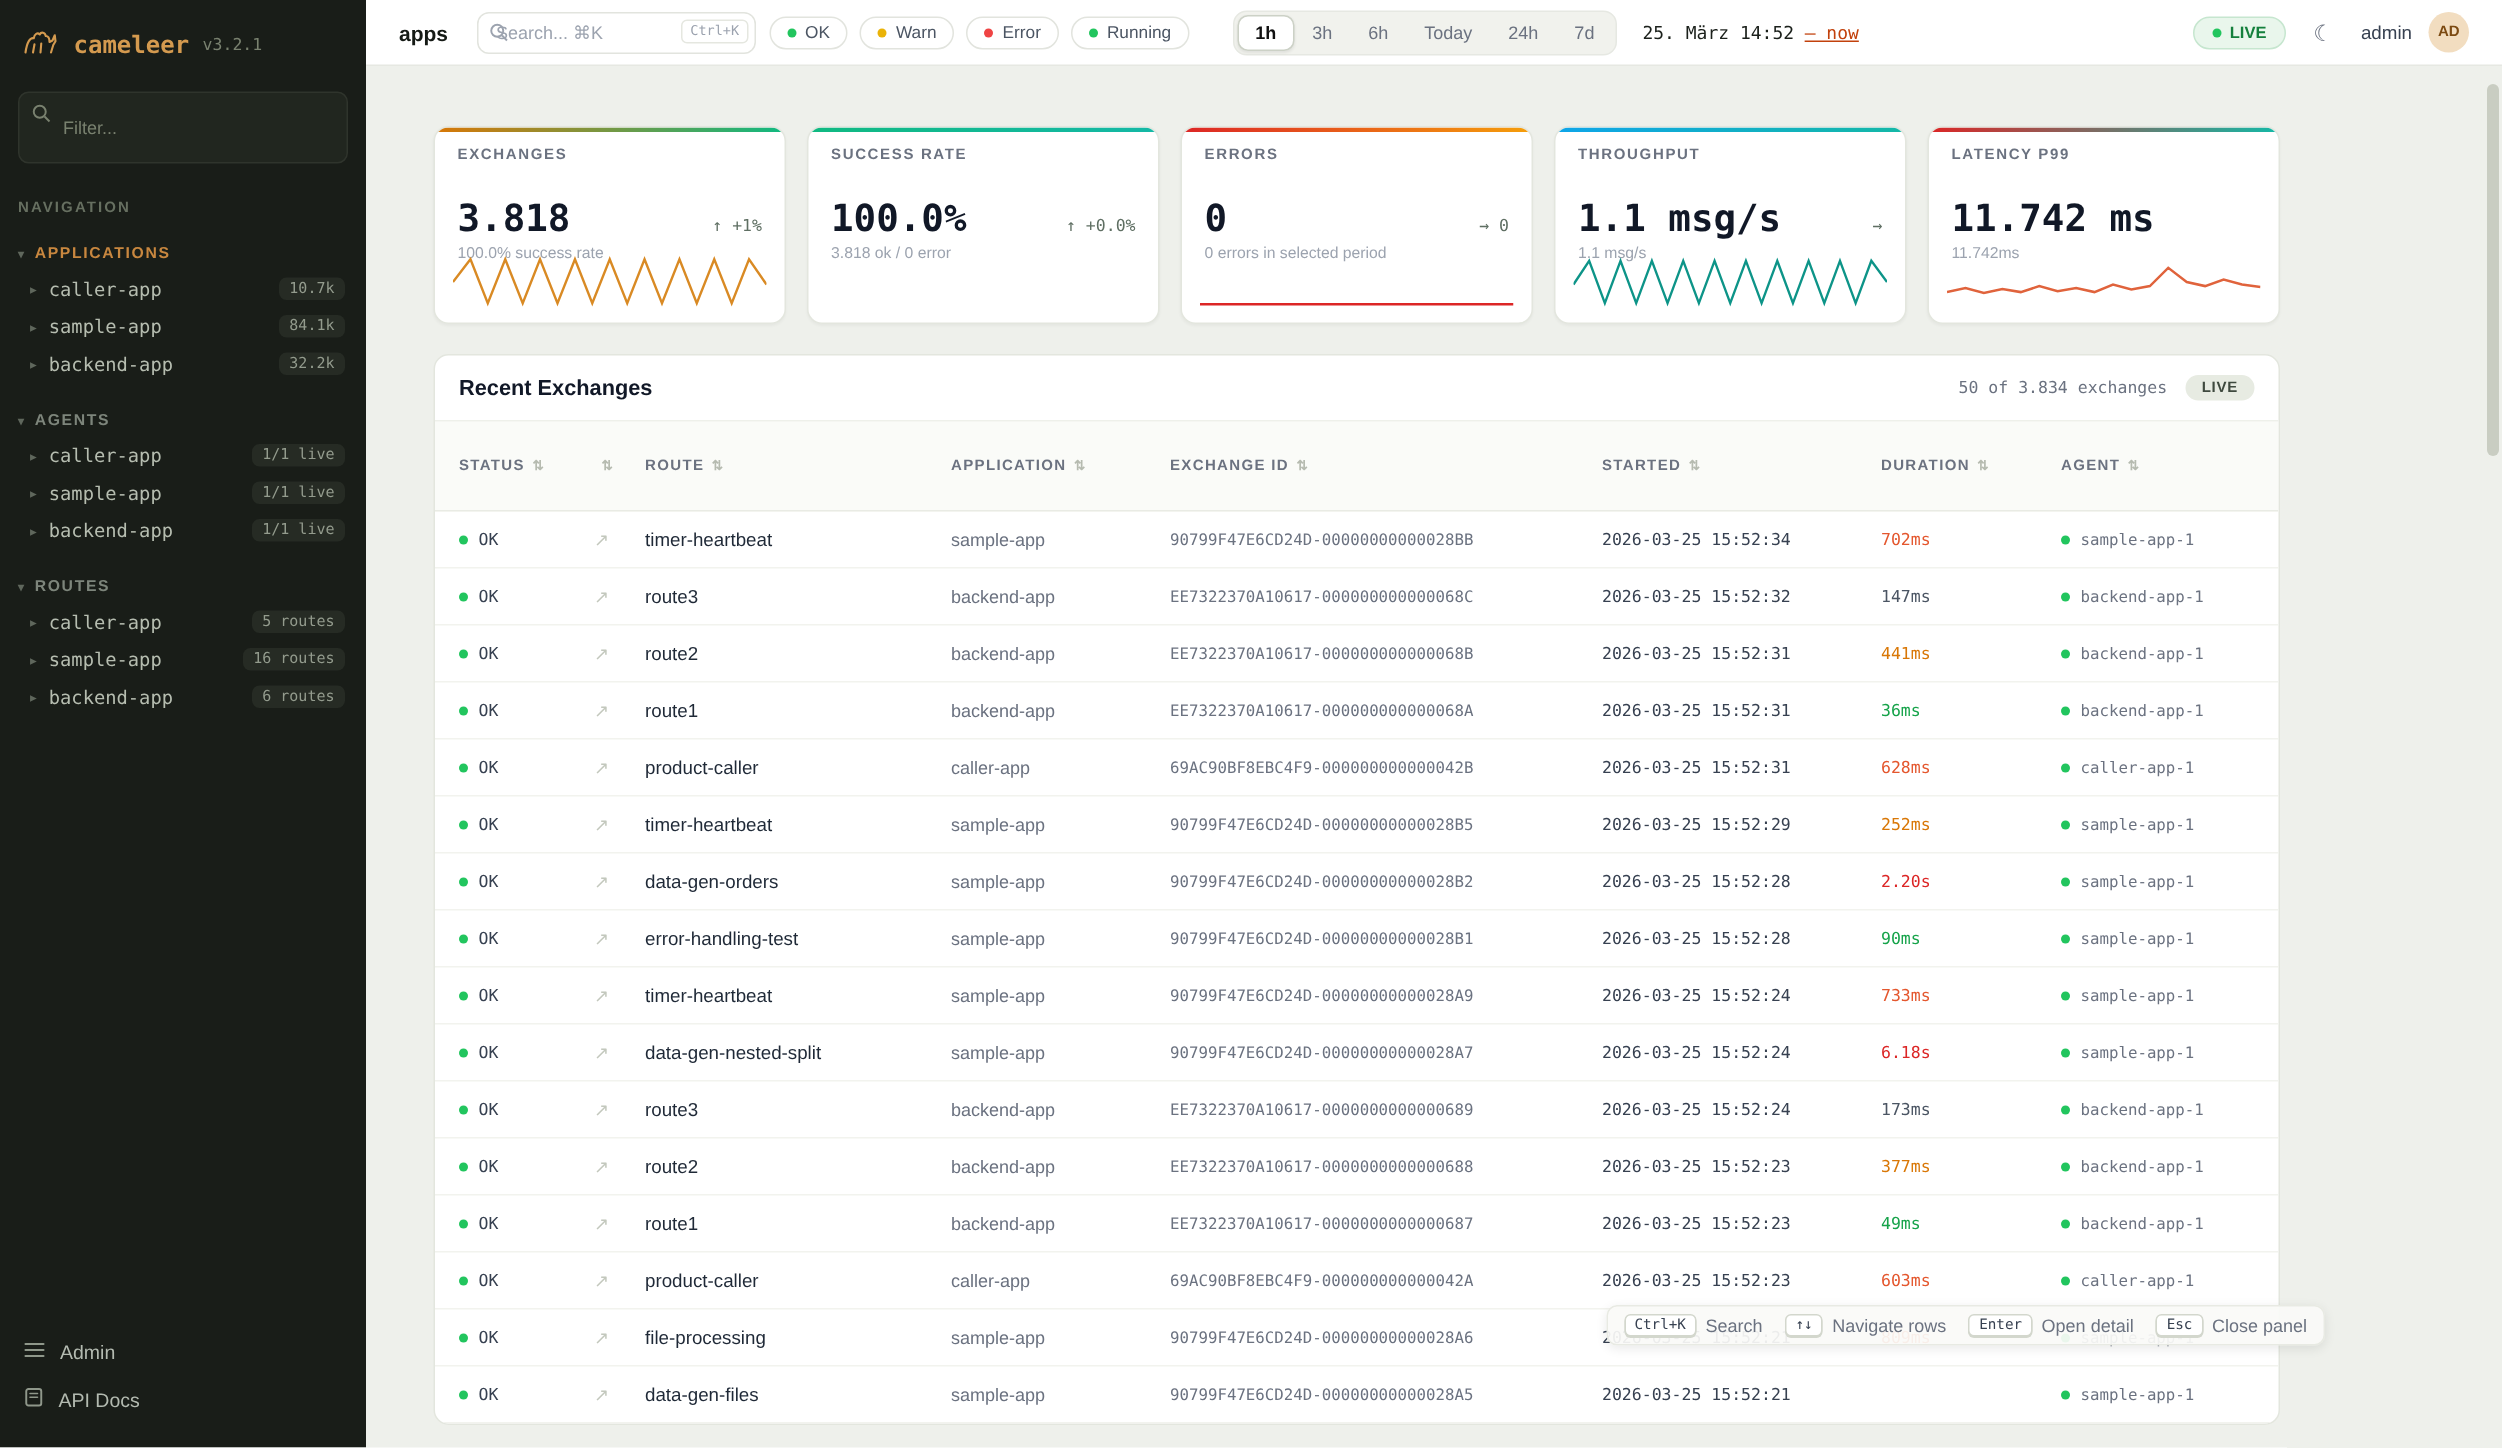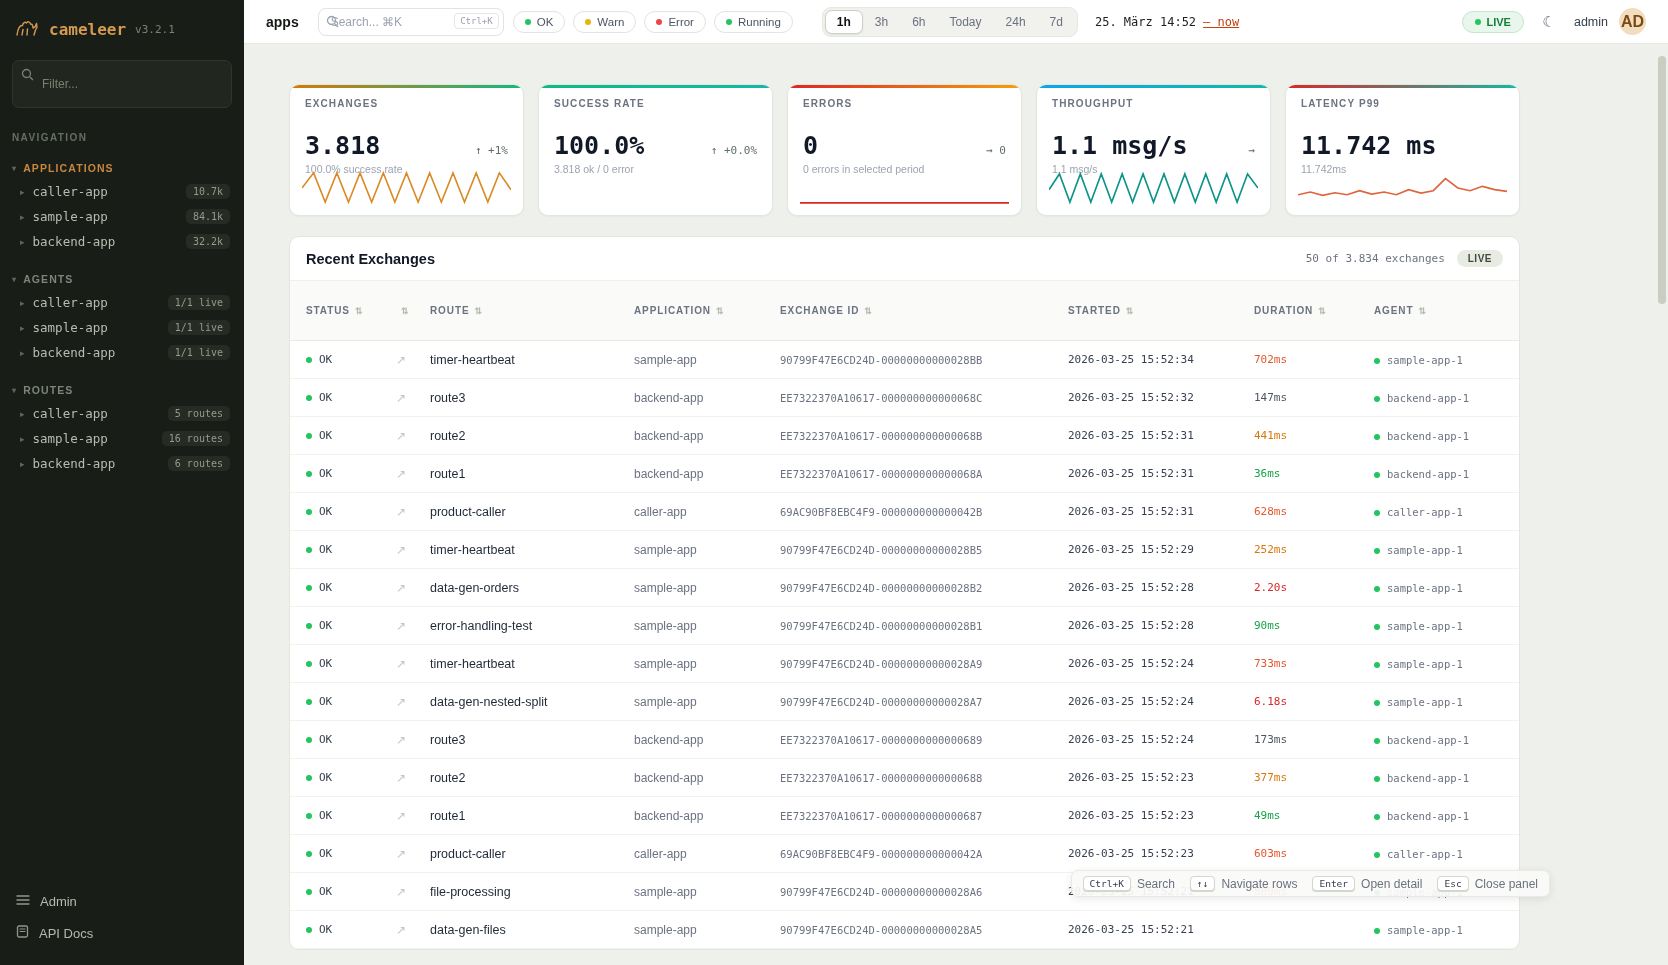--- a/index.html
+++ b/index.html
@@ -71,21 +71,21 @@
   .datetime-wrap { display:flex; align-items:center; gap:7px; margin-left:8px; font-family:"DejaVu Sans Mono",monospace; }
   .datetime { font-size:12px; color:#1b201b; }
   .datetime-now { font-size:12px; color:#c2410c;text-decoration:underline; }
   .right-cluster { margin-left:auto; display:flex; align-items:center; gap:11px; }
   .live-pill {
     display:flex; gap:6px; align-items:center; background:#e9f6ec; border:1px solid #c6e6cf;
     color:#15803d; border-radius:999px; padding:4px 12px; font-size:11px; font-weight:bold; cursor:pointer;
   }
   .moon-btn { width:28px; height:28px; border-radius:8px; border:none; background:transparent; color:#6b7280; font-size:15px; display:flex; align-items:center; justify-content:center; cursor:pointer; }
   .user-name { font-size:12.5px; color:#374151; }
-  .avatar { width:27px; height:27px; border-radius:50%; background:#f2ddc0; color:#7c4a12; font-size:16px; font-weight:bold; display:flex; align-items:center; justify-content:center; cursor:pointer; }
+  .avatar { width:27px; height:27px; border-radius:50%; background:#f2ddc0; color:#7c4a12; font-size:10px; font-weight:bold; display:flex; align-items:center; justify-content:center; cursor:pointer; }
 
   .content { padding:40px 0 0 45px; height:921px; overflow:hidden; }
 
   
   .stats { display:flex; gap:14px; }
   .stat-card {
     width:235px; height:132px; background:#fff; border:1px solid #e3e6de; border-radius:10px;
     position:relative; overflow:hidden; padding:13px 15px 0; box-shadow:0 1px 2px rgba(20,24,18,.04);
   }
   .stat-accent { position:absolute; top:0; left:0; right:0; height:3px; }

